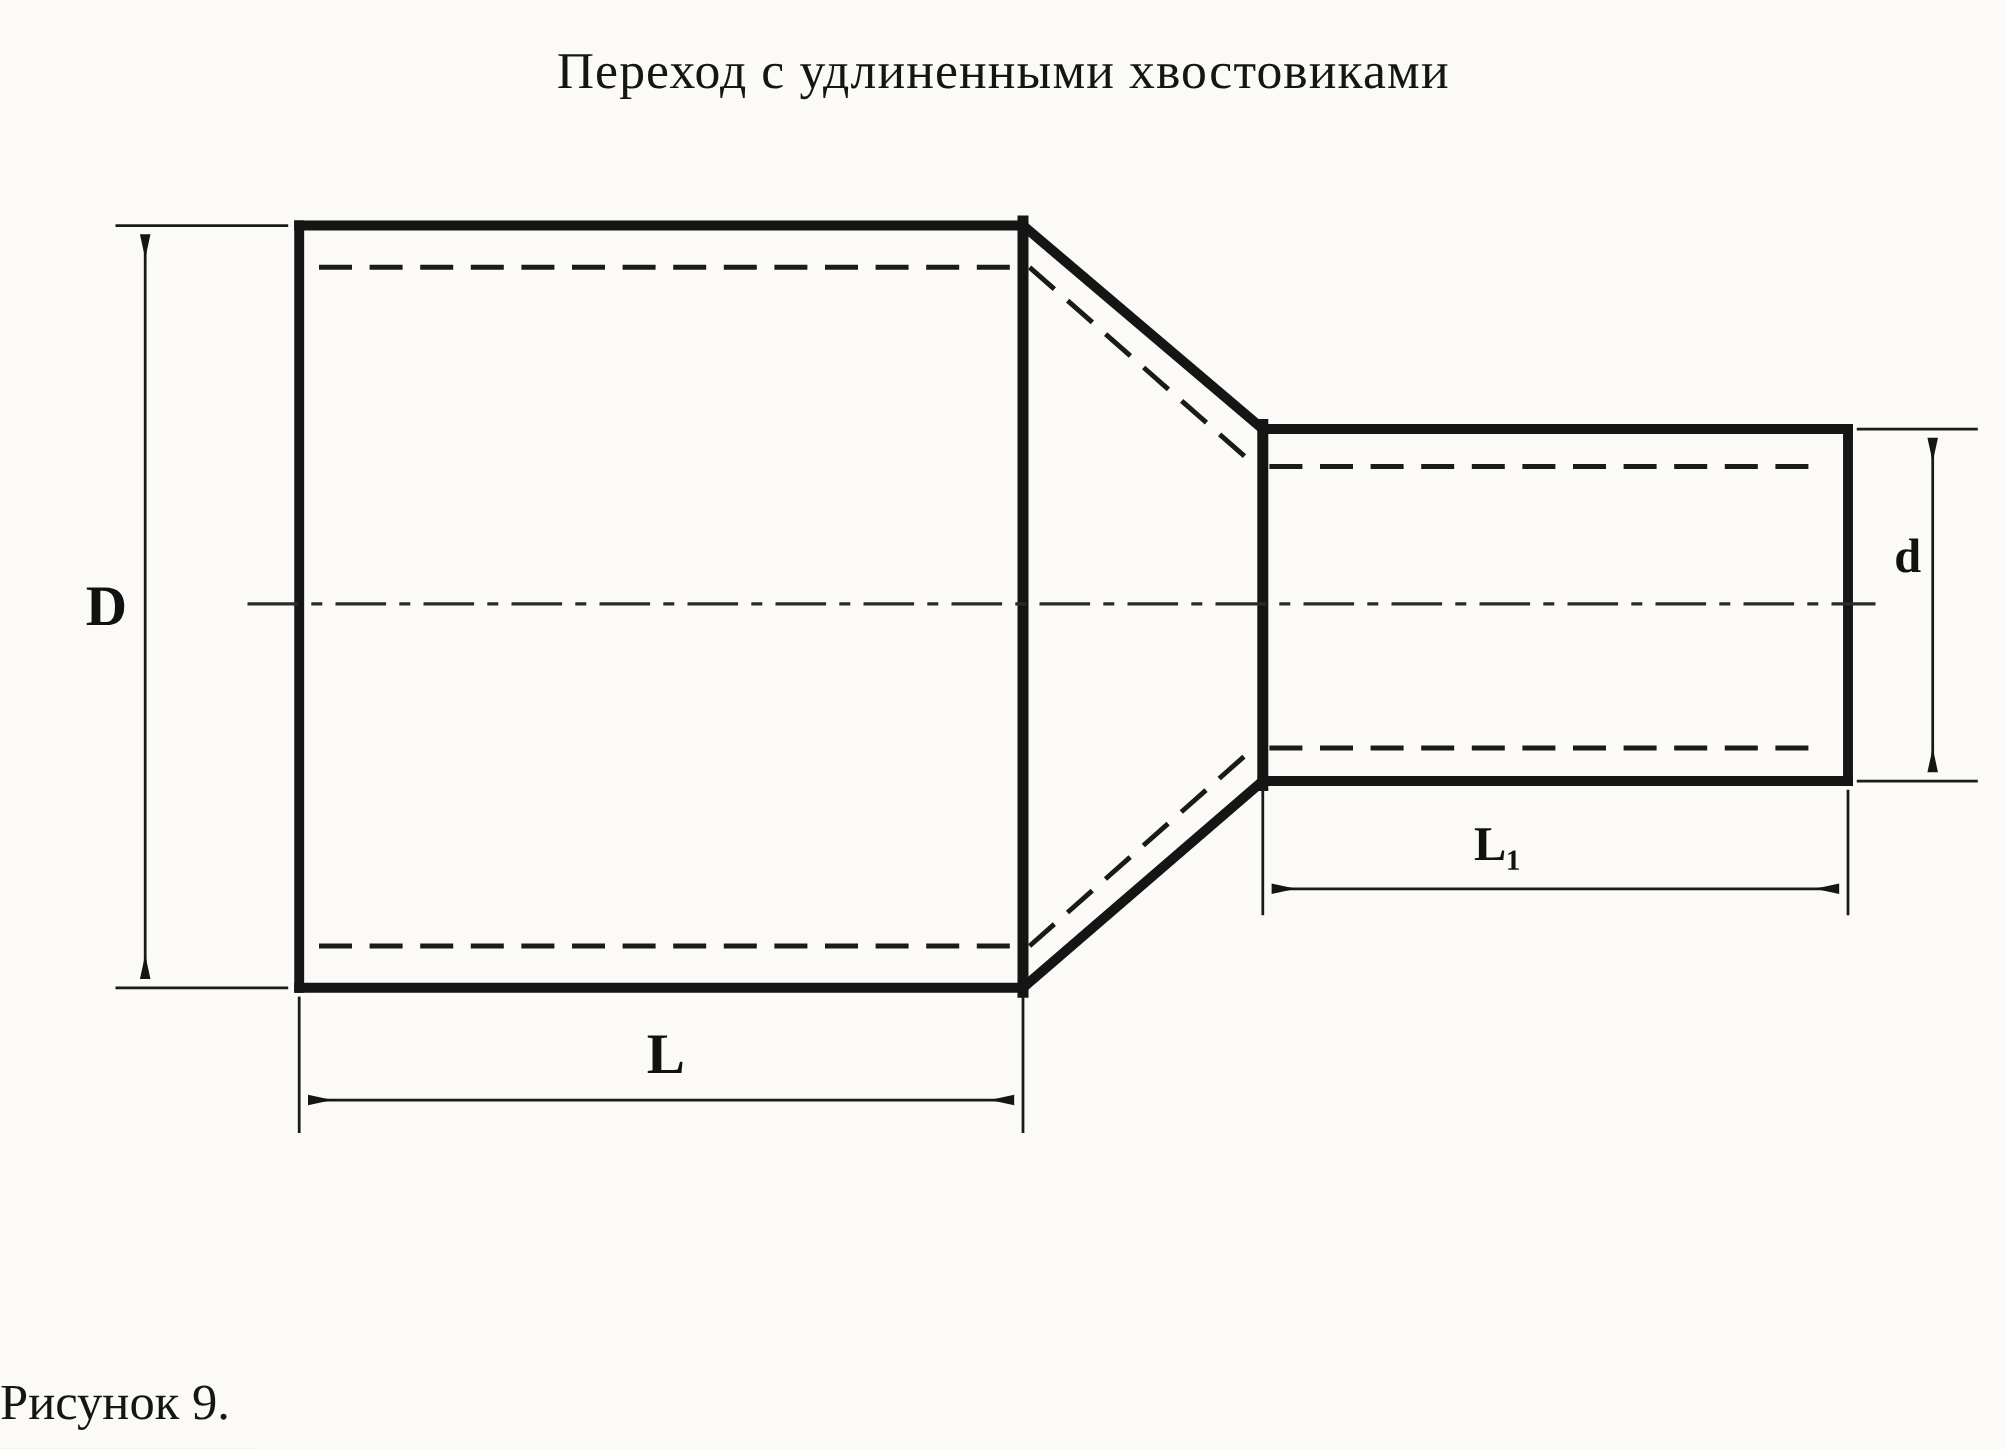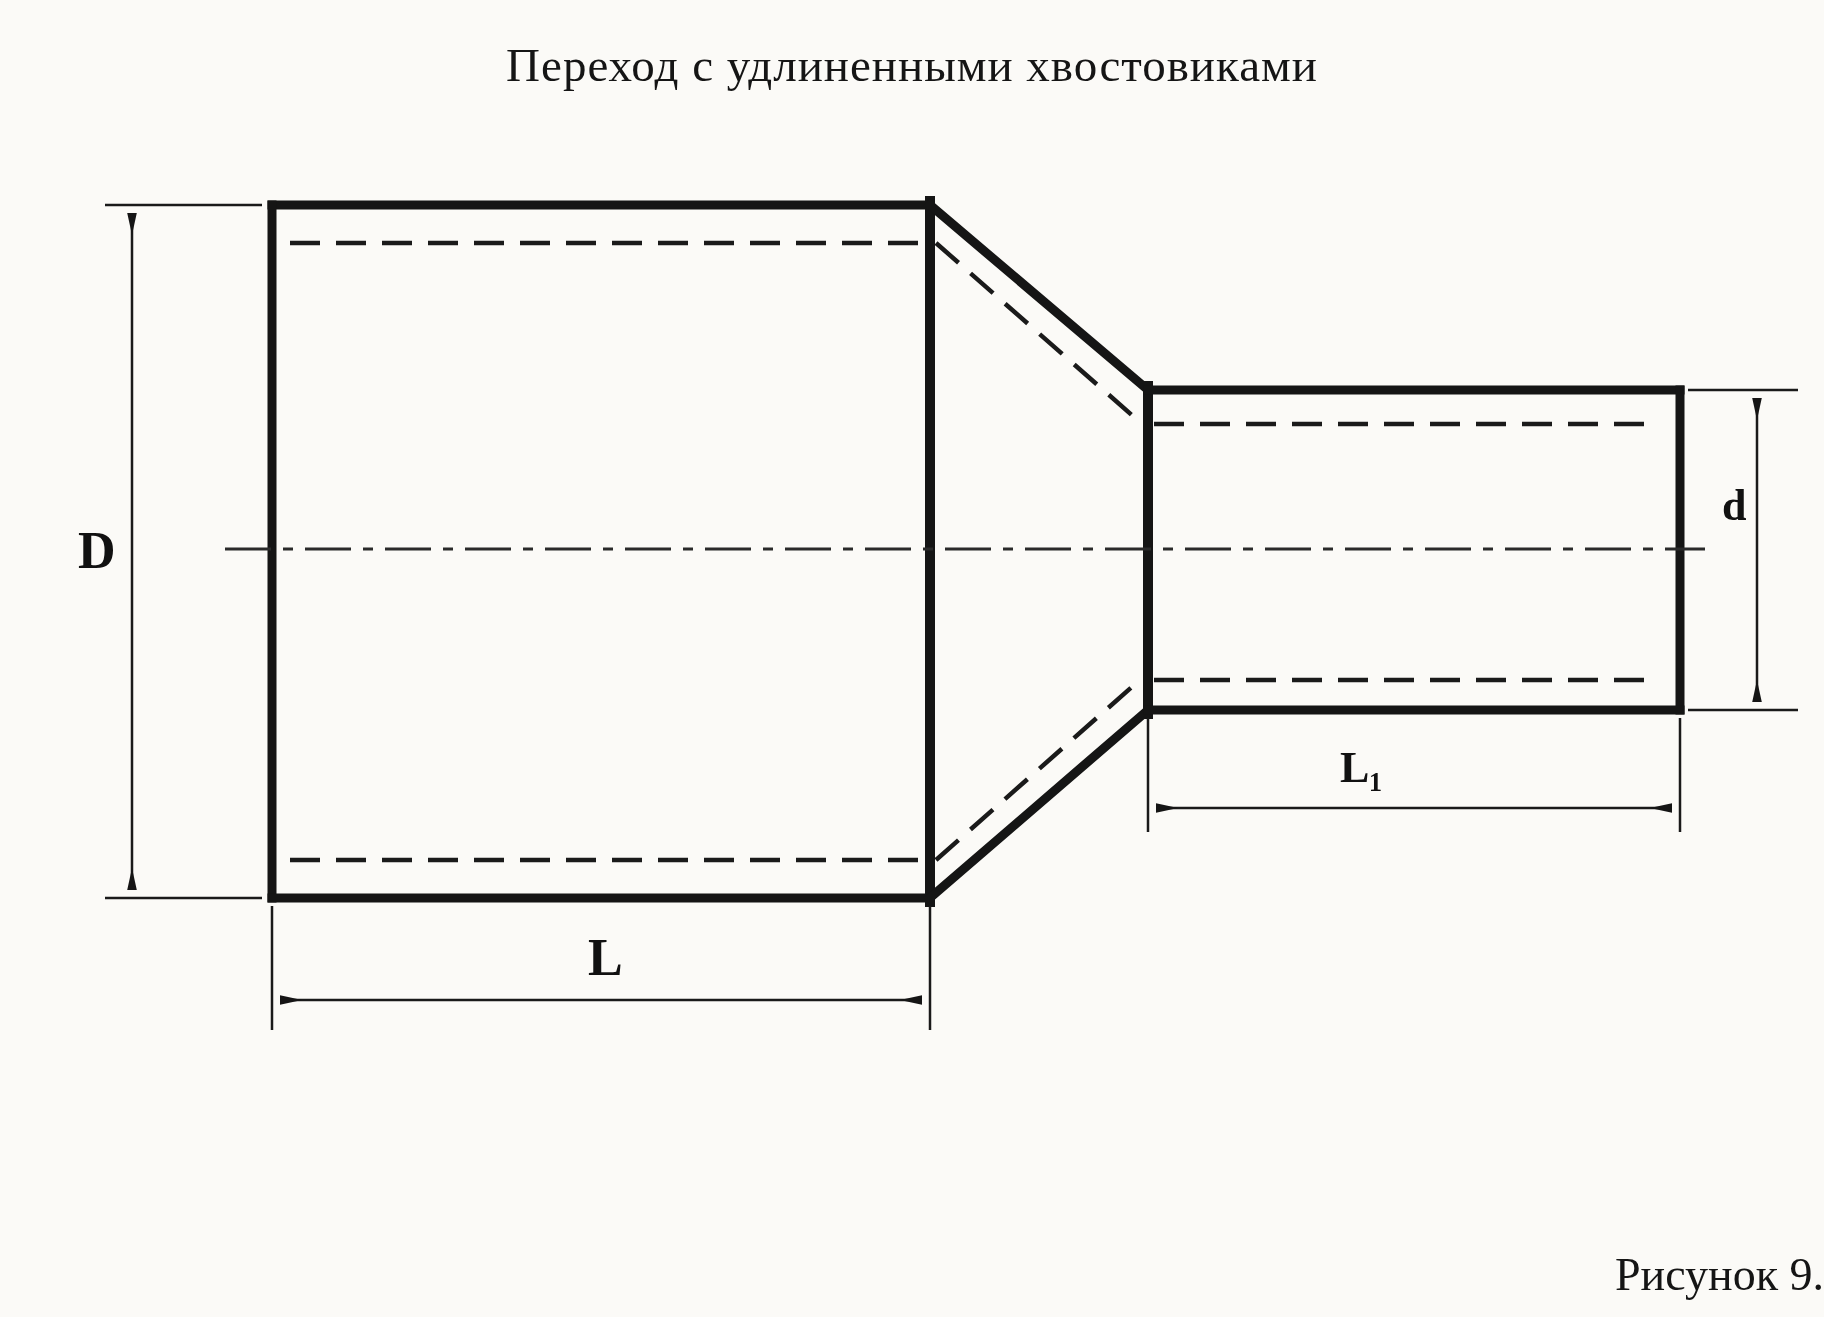--- a/index.html
+++ b/index.html
@@ -24,21 +24,21 @@
     font-size: 47px;
     font-weight: 400;
     color: #151515;
     letter-spacing: 1px;
   }
   .caption {
     position: absolute;
     top: 1248px;
     left: 0;
     width: 100%;
-    text-align: right;
+    text-align: left;
     font-size: 46px;
     font-weight: 400;
     color: #151515;
   }
   svg.drawing {
     position: absolute;
     top: 0;
     left: 0;
   }
   .thick {

